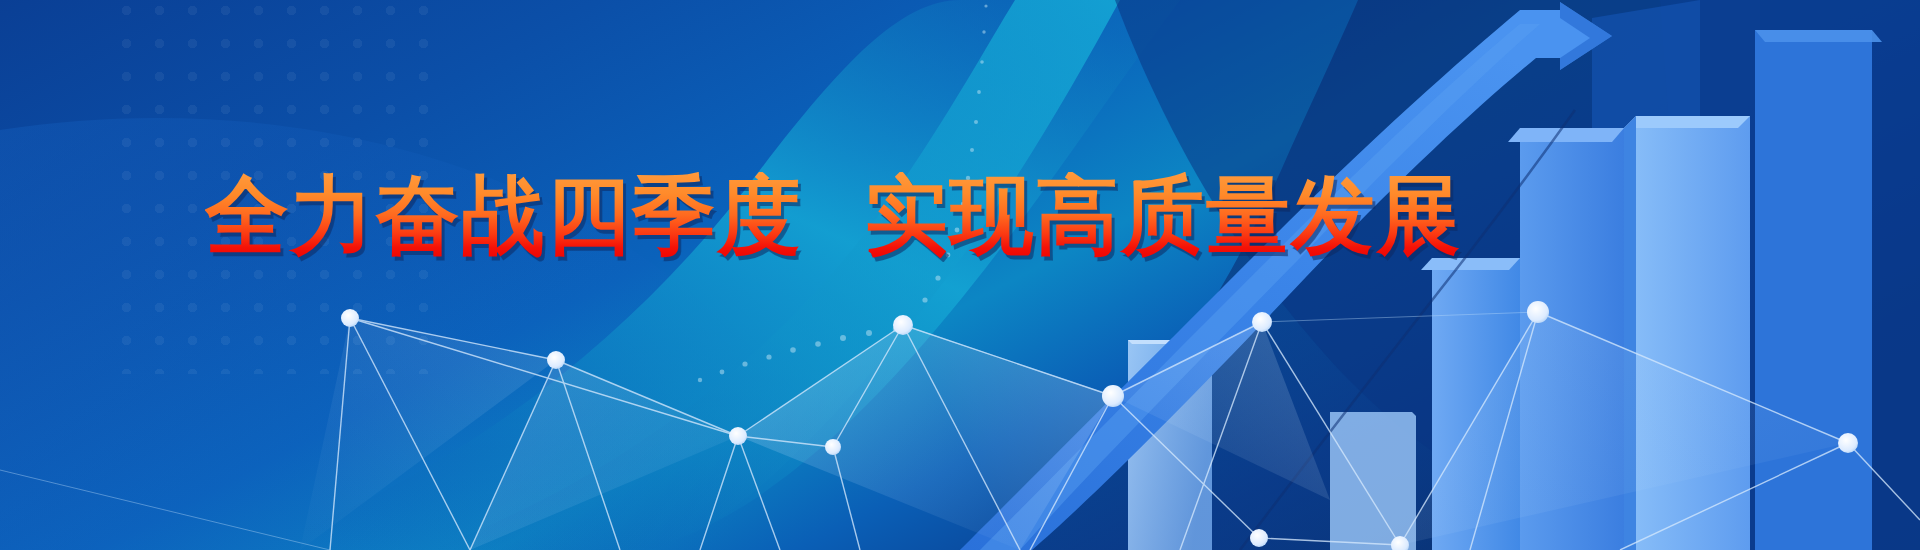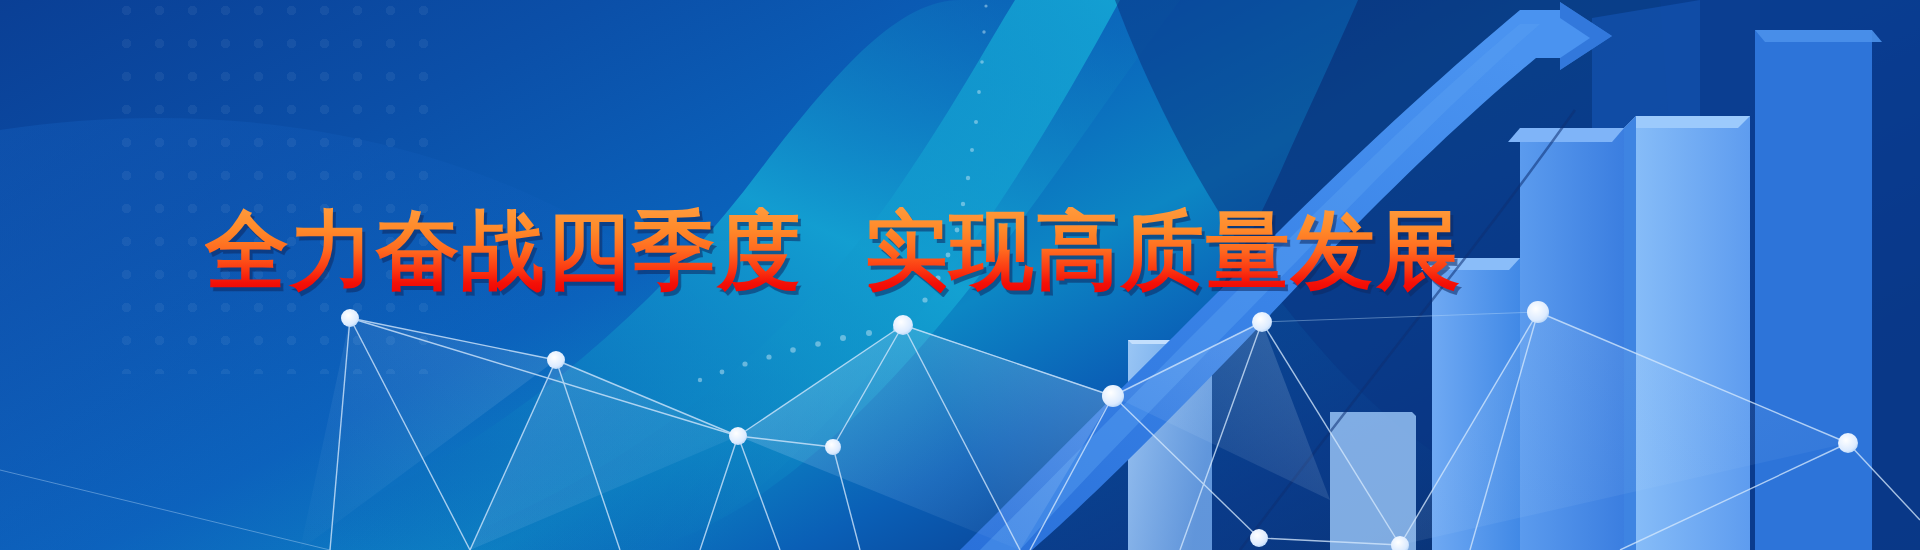--- a/index.html
+++ b/index.html
@@ -15,21 +15,21 @@
     font-family: "Liberation Sans", sans-serif;
     background: #0b4fa8;
   }
   .layer { position: absolute; inset: 0; }
   .layer svg { display: block; width: 100%; height: 100%; }
 
   
   #headline-wrap {
     position: absolute;
     left: 0;
-    top: 195px;
+    top: 160px;
     width: 1920px;
     height: 110px;
     display: flex;
     align-items: center;
     justify-content: flex-start;
     padding-left: 205px;
     box-sizing: border-box;
     z-index: 40;
     pointer-events: none;
   }

